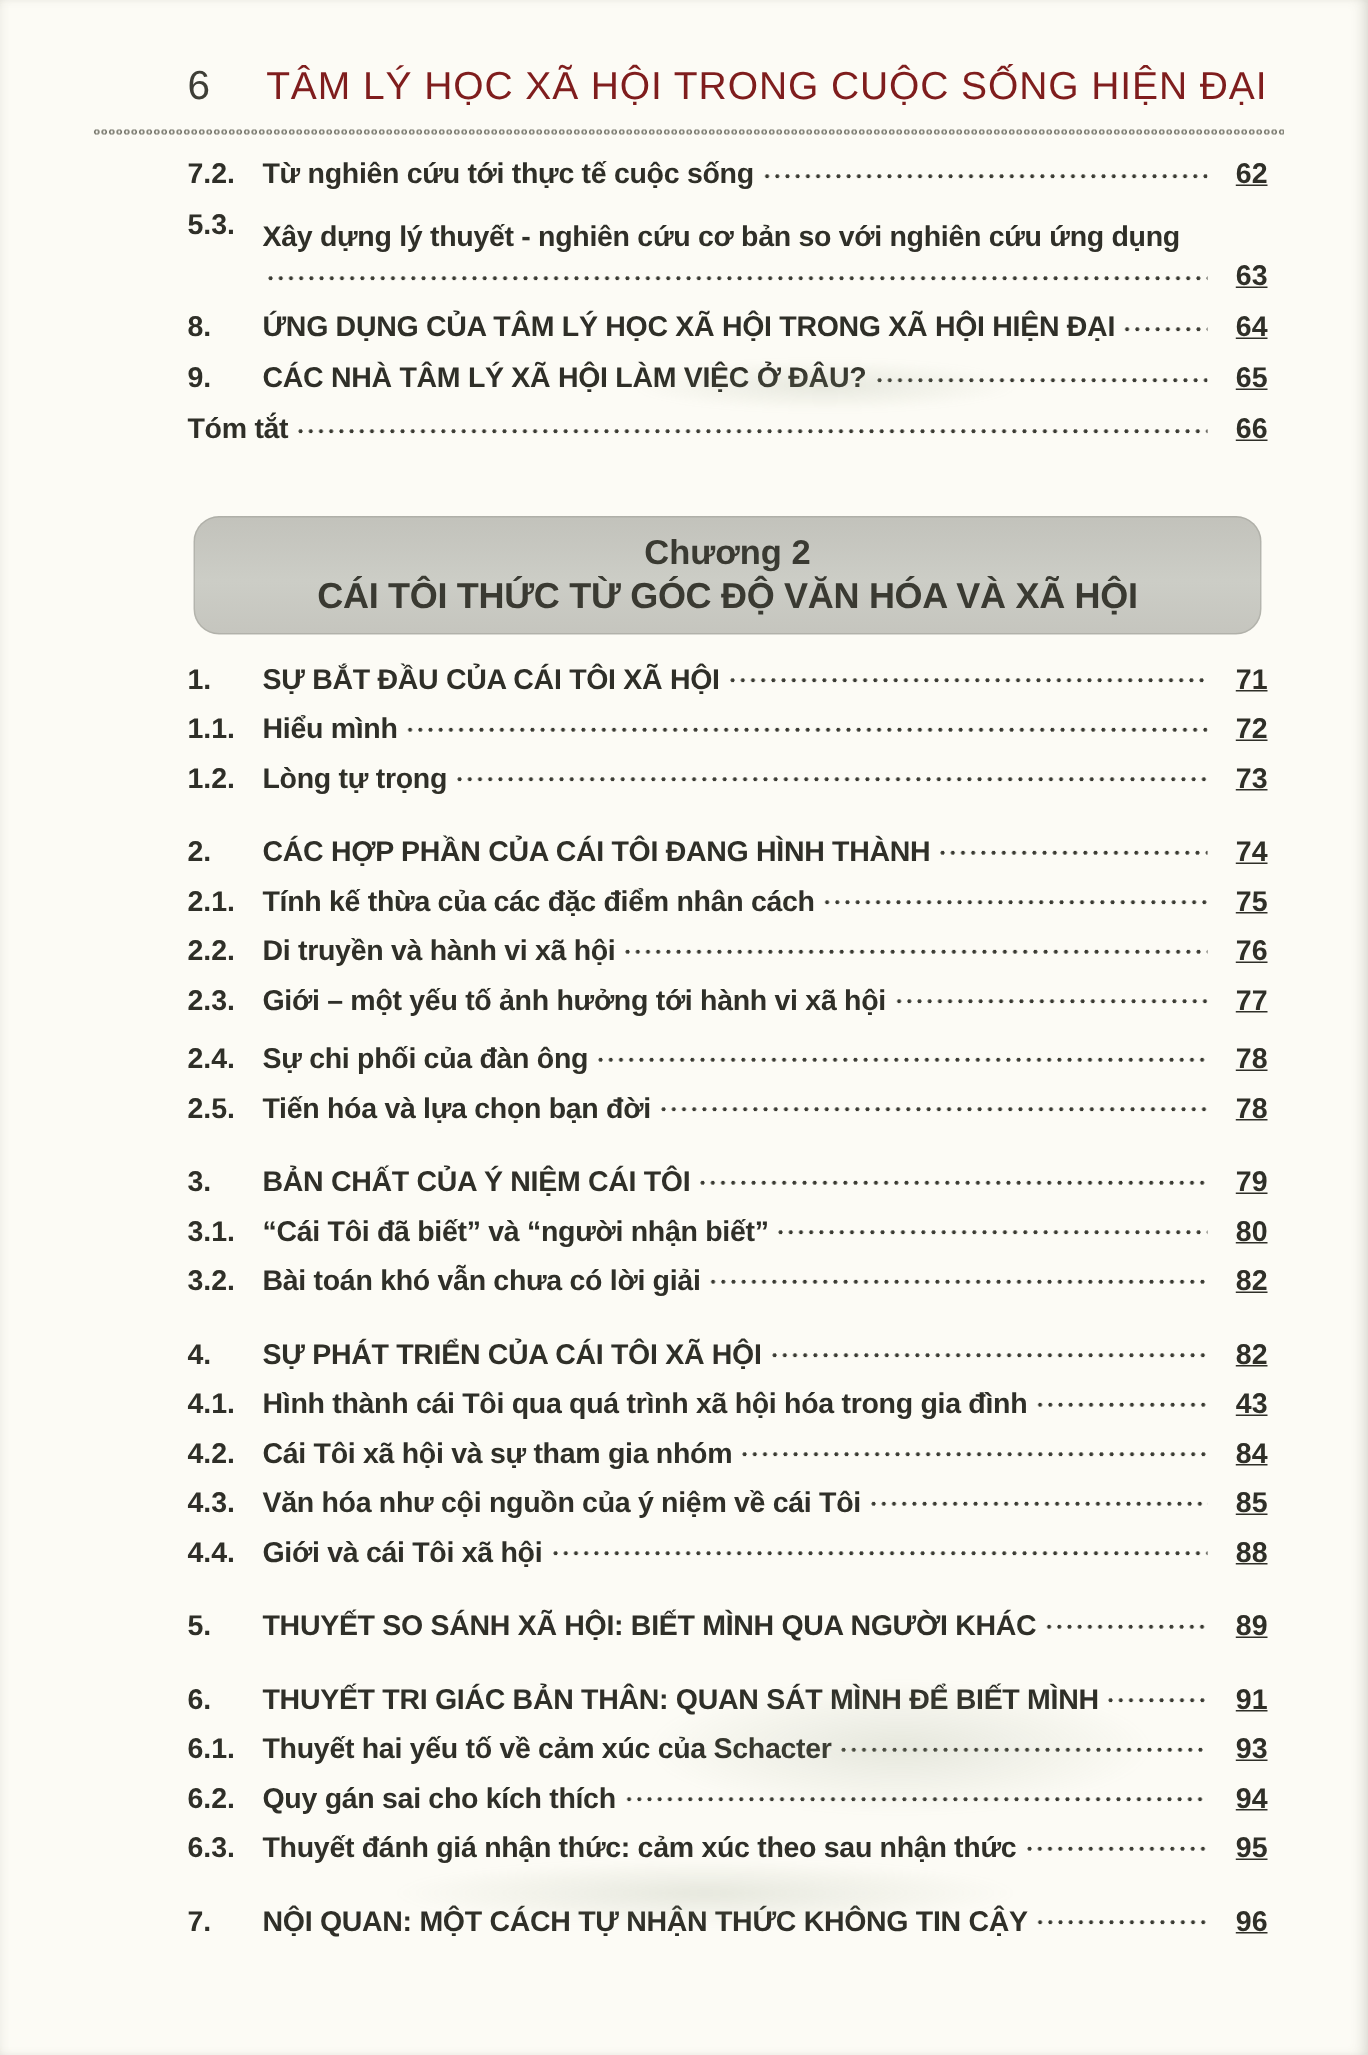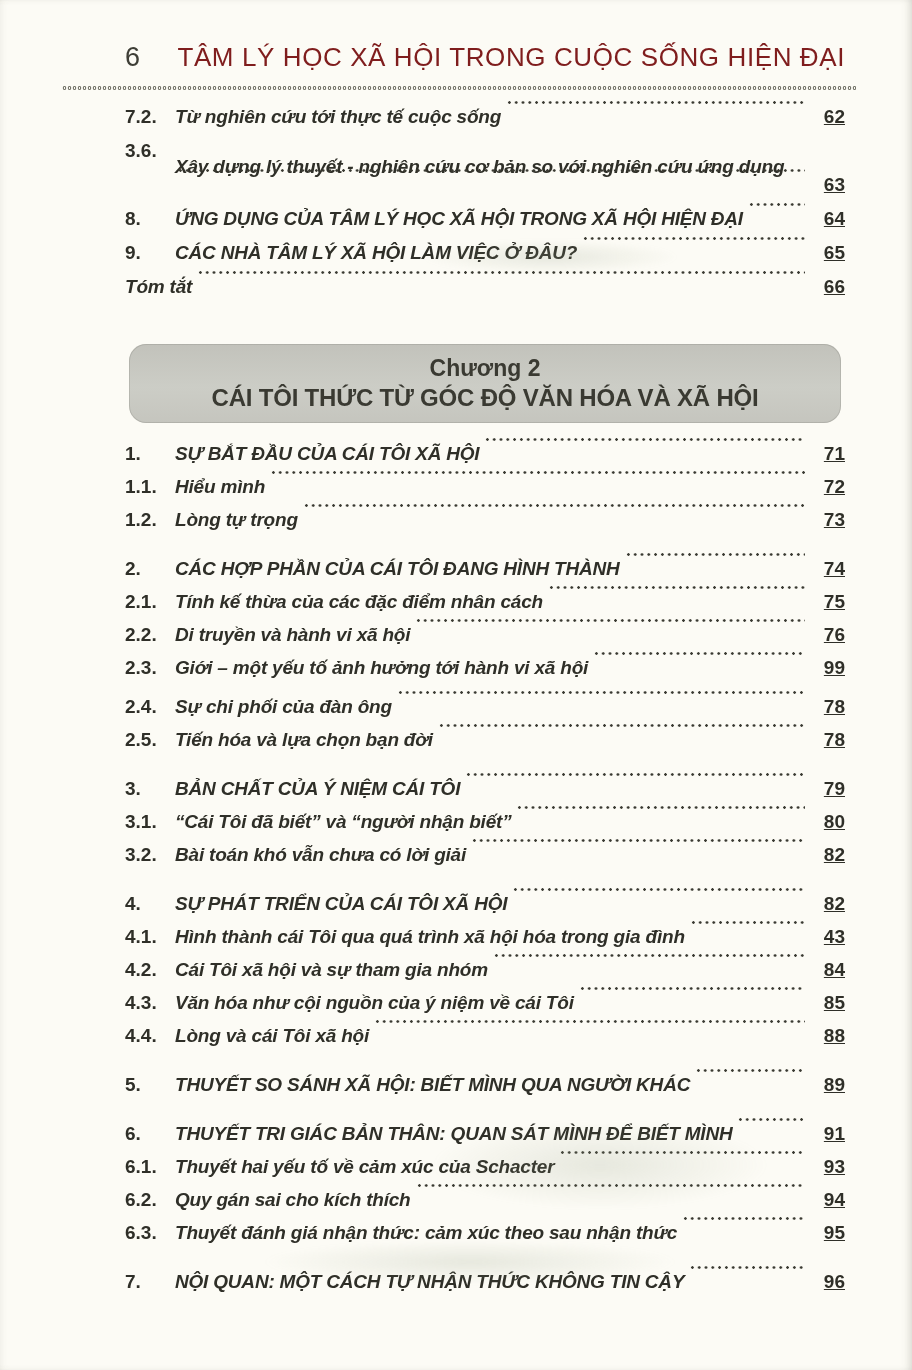--- a/index.html
+++ b/index.html
@@ -14,25 +14,25 @@
   .header { position:absolute; left:125px; right:67px; top:42px;
             display:flex; justify-content:space-between; align-items:flex-end; }
   .page-num { font-size:27px; font-weight:400; color:#3e3e36; }
   .running-title { font-size:26px; font-weight:400; letter-spacing:.6px; color:#7f1d1d; }
   .chain { position:absolute; left:62px; right:56px; top:85px; height:6px;
     background-image: radial-gradient(ellipse 2.6px 2.3px at 2.5px 3px,
        rgba(0,0,0,0) .8px, #75756a 1px, #75756a 1.9px, rgba(0,0,0,0) 2.1px);
     background-size:5px 6px; background-repeat:repeat-x; }
   
   .toc { position:absolute; left:125px; right:67px; top:100px; }
-  .row { display:flex; align-items:flex-start; height:34px; line-height:34px;
+  .row { display:flex; align-items:center; height:34px; line-height:34px;
          font-size:19px; font-weight:bold; white-space:nowrap; }
   .toc2 .row { height:33px; line-height:33px; }
   .row .num { flex:none; width:50px; }
-  .row .title { flex:none; padding-right:3px; letter-spacing:-.2px;font-style:italic; }
+  .row .title { flex:none; padding-right:3px; letter-spacing:-.2px; }
   .row .dots { flex:1 1 auto; height:5px; margin:0 4px 0 2px;
     background-image: radial-gradient(circle, #3a3a32 1.15px, rgba(0,0,0,0) 1.5px);
     background-size:6.8px 5px; background-position:0 60%; background-repeat:repeat-x; }
   .row .pg { flex:none; min-width:36px; text-align:right;text-decoration:underline; }
   .row.major { }
   .row.sub {}
   .row.noleader .title { flex:1 1 auto;margin-top:16px; }
   .row.gap-lg { margin-top:16px; }
   .row.gap-sm { margin-top:6px; }
   
@@ -60,21 +60,21 @@
 
   <div class="toc">
     <div id="toc-part1" class="toc1">
         <div class="row sub">
     <span class="num">7.2.</span>
     <span class="title">Từ nghiên cứu tới thực tế cuộc sống</span>
     <span class="dots"></span>
     <span class="pg">62</span>
   </div>
         <div class="row sub noleader">
-    <span class="num">3.6.</span>
+    <span class="num">5.3.</span>
     <span class="title">Xây dựng lý thuyết - nghiên cứu cơ bản so với nghiên cứu ứng dụng</span>
 
   </div>
         <div class="row sub cont">
     <span class="num"></span>
     <span class="dots"></span>
     <span class="pg">63</span>
   </div>
         <div class="row major">
     <span class="num">8.</span>
@@ -135,21 +135,21 @@
         <div class="row sub">
     <span class="num">2.2.</span>
     <span class="title">Di truyền và hành vi xã hội</span>
     <span class="dots"></span>
     <span class="pg">76</span>
   </div>
         <div class="row sub">
     <span class="num">2.3.</span>
     <span class="title">Giới – một yếu tố ảnh hưởng tới hành vi xã hội</span>
     <span class="dots"></span>
-    <span class="pg">99</span>
+    <span class="pg">77</span>
   </div>
         <div class="row sub gap-sm">
     <span class="num">2.4.</span>
     <span class="title">Sự chi phối của đàn ông</span>
     <span class="dots"></span>
     <span class="pg">78</span>
   </div>
         <div class="row sub">
     <span class="num">2.5.</span>
     <span class="title">Tiến hóa và lựa chọn bạn đời</span>
@@ -193,21 +193,21 @@
     <span class="pg">84</span>
   </div>
         <div class="row sub">
     <span class="num">4.3.</span>
     <span class="title">Văn hóa như cội nguồn của ý niệm về cái Tôi</span>
     <span class="dots"></span>
     <span class="pg">85</span>
   </div>
         <div class="row sub">
     <span class="num">4.4.</span>
-    <span class="title">Lòng và cái Tôi xã hội</span>
+    <span class="title">Giới và cái Tôi xã hội</span>
     <span class="dots"></span>
     <span class="pg">88</span>
   </div>
         <div class="row major gap-lg">
     <span class="num">5.</span>
     <span class="title">THUYẾT SO SÁNH XÃ HỘI: BIẾT MÌNH QUA NGƯỜI KHÁC</span>
     <span class="dots"></span>
     <span class="pg">89</span>
   </div>
         <div class="row major gap-lg">

